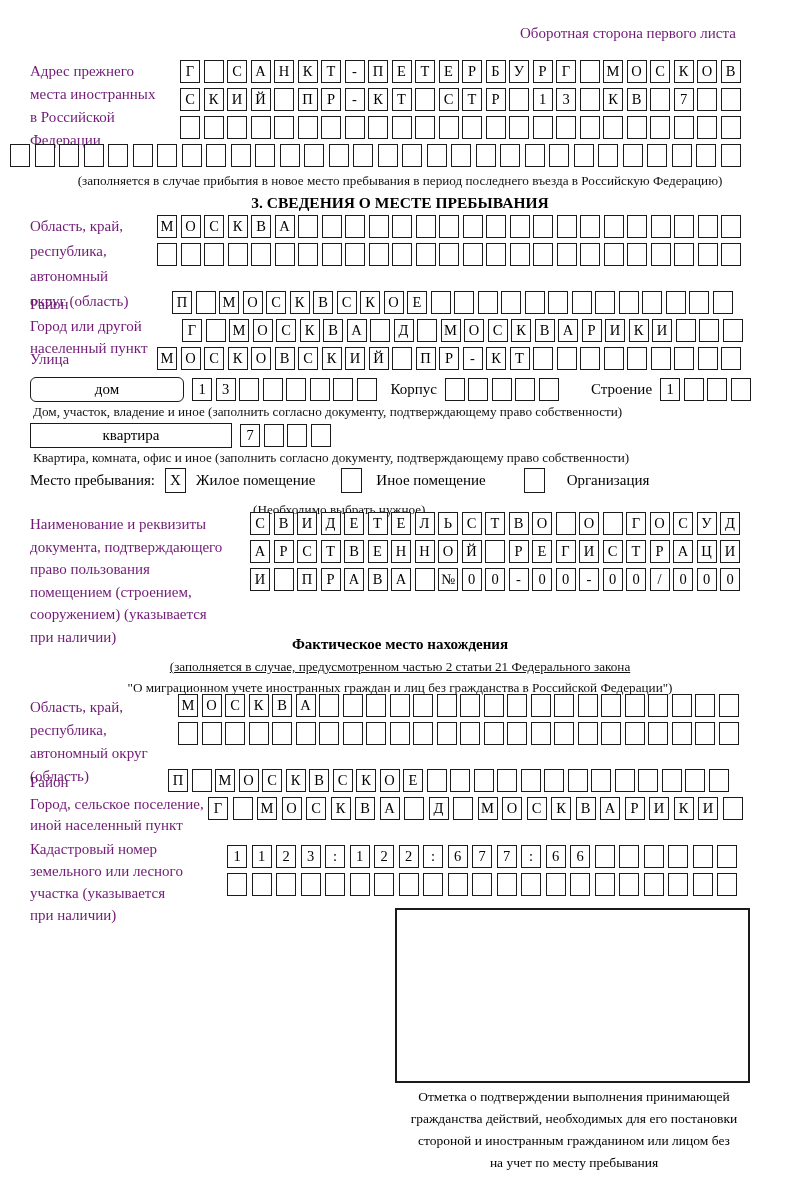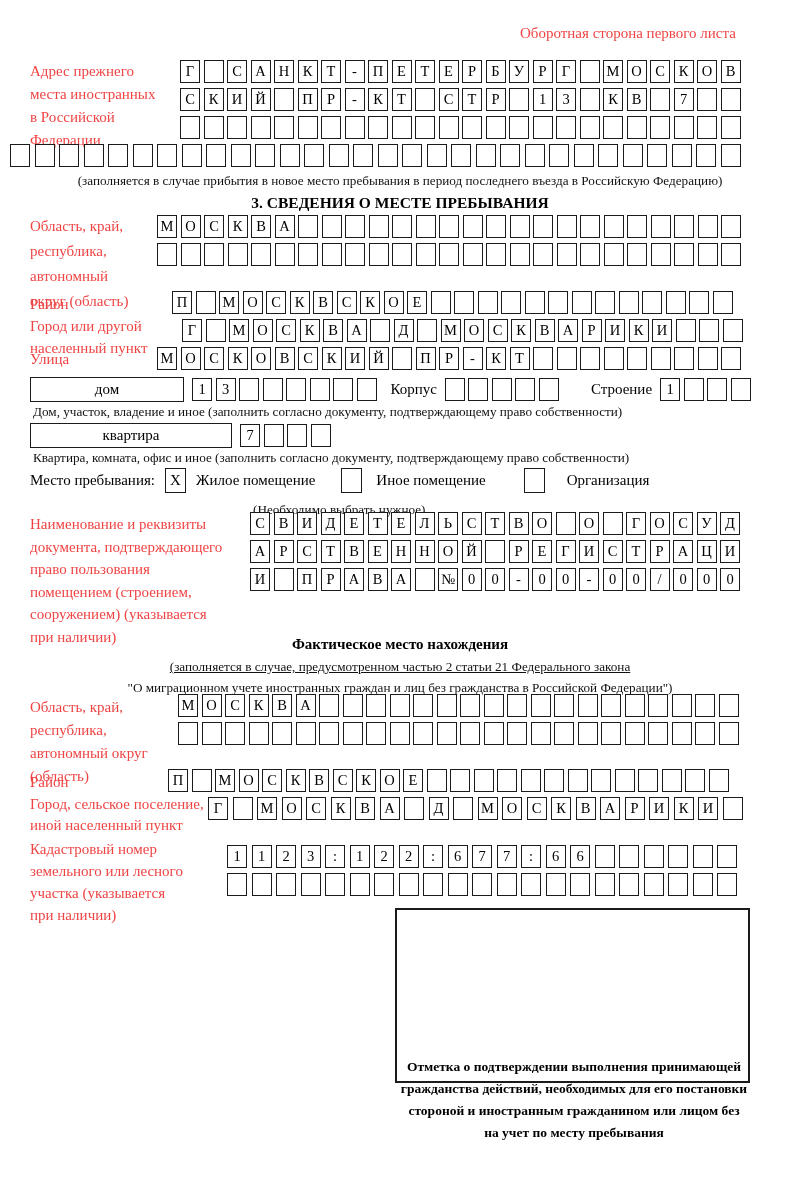--- a/index.html
+++ b/index.html
@@ -1,21 +1,21 @@
 <!DOCTYPE html>
 <html><head>
 <meta charset="utf-8">
 <style>
   html,body{margin:0;padding:0;background:#fff;}
   .page{
     position:relative;width:800px;height:1180px;background:#ffffff;color:#000;
     font-family:"Liberation Serif","DejaVu Serif",serif;overflow:hidden;
   }
   .abs{position:absolute;}
-  .lbl{font-size:15px;line-height:23px;color:#ef4444;}
+  .lbl{font-size:15px;line-height:23px;color:#701a75;}
   .lbl-block div{white-space:nowrap;}
   .cells{display:flex;gap:3.5px;}
   .cells.gap-lg{gap:4.5px;}
   .cell{
     width:18px;height:21px;border:1.6px solid #1b1b1b;flex:0 0 auto;
     display:flex;align-items:center;justify-content:center;
     font-size:14.5px;line-height:1;background:#fff;
   }
   .row{display:flex;align-items:center;}
   .bigbox{
@@ -303,21 +303,21 @@
       <span class="cell"></span>
       <span class="cell"></span>
       <span class="cell"></span>
       <span class="cell"></span>
       <span class="cell"></span>
       <span class="cell"></span>
       <span class="cell"></span>
     </div>
 
   <div class="abs row" style="left:30px;top:377px;">
-    <div class="bigbox" style="width:152px;margin-right:8px;">
+    <div class="bigbox" style="width:152px;margin-right:8px;border-radius:6px;">
         <span>дом</span>
       </div>
     <div class="cells">
         <span class="cell">1</span>
         <span class="cell">3</span>
         <span class="cell"></span>
         <span class="cell"></span>
         <span class="cell"></span>
         <span class="cell"></span>
         <span class="cell"></span>
@@ -610,20 +610,20 @@
       <span class="cell"></span>
       <span class="cell"></span>
       <span class="cell"></span>
       <span class="cell"></span>
       <span class="cell"></span>
       <span class="cell"></span>
       <span class="cell"></span>
     </div>
 
   <div class="abs stamp-box" style="left:395px;top:908px;width:351px;height:171px;"></div>
-  <div class="abs caption" style="left:378px;top:1056px;width:392px;font-weight:bold;">
+  <div class="abs caption" style="left:378px;top:1086px;width:392px;">
     <div>Отметка о подтверждении выполнения принимающей</div>
     <div>гражданства действий, необходимых для его постановки</div>
     <div>стороной и иностранным гражданином или лицом без</div>
     <div>на учет по месту пребывания</div>
   </div>
 
 </div>
 
 </body></html>

